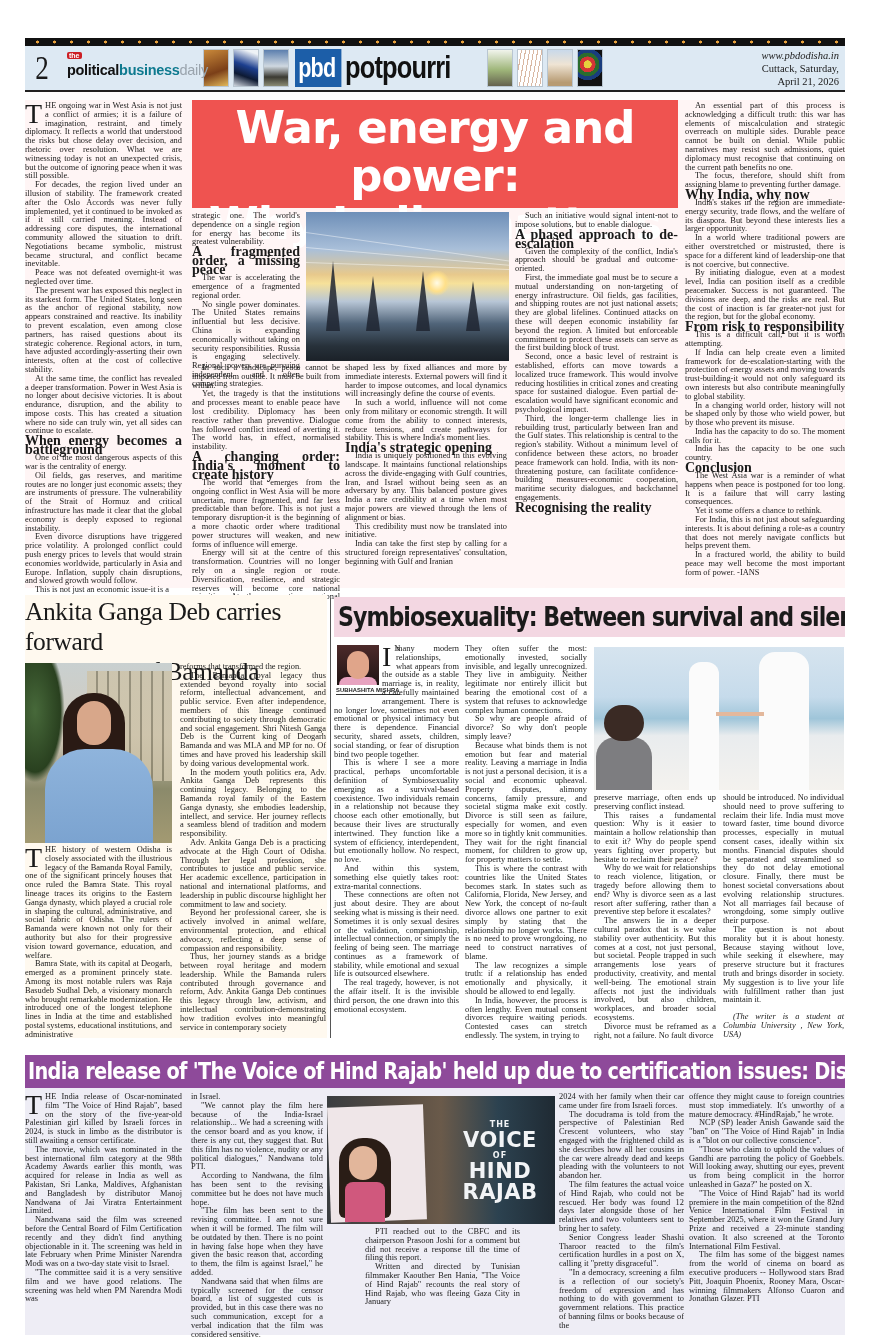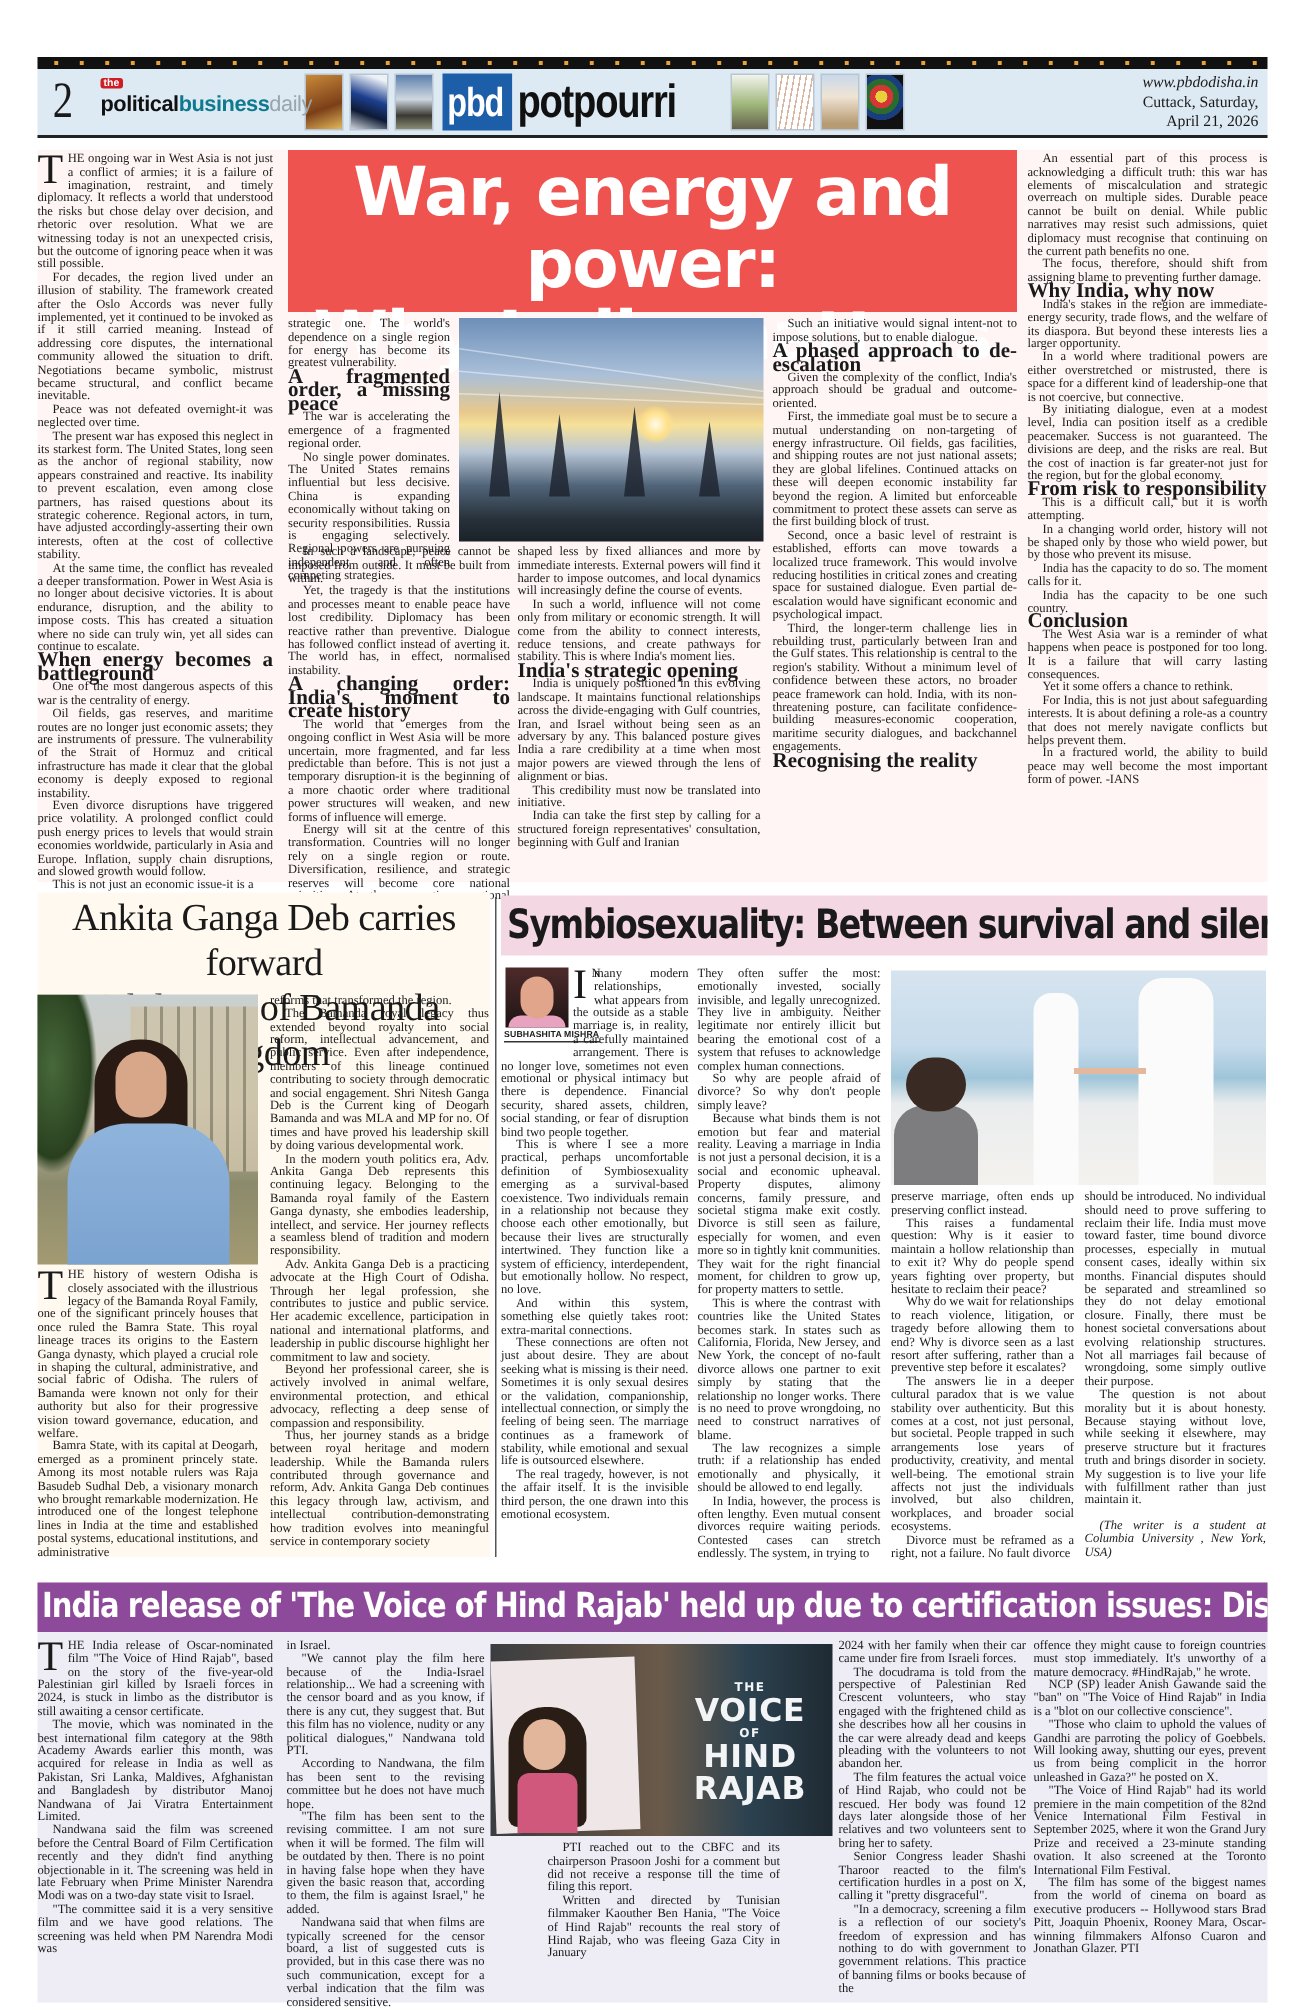--- a/index.html
+++ b/index.html
@@ -43,21 +43,21 @@
   .war-headline { position: absolute; left: 167px; top: 0; width: 486px; height: 108px; background: #ef5350; color: #fff;
     font-family: "DejaVu Sans", sans-serif; font-weight: 700; font-size: 45px; line-height: 48px; text-align: center; padding-top: 4px; letter-spacing: -1px; }
   .war-photo { position: absolute; left: 281px; top: 112px; width: 203px; height: 149px; overflow: hidden;
     background: linear-gradient(180deg,#6e8fb8 0%,#a9bfd9 25%,#e8c98c 42%,#f6e19a 48%,#b8c6d6 60%,#506479 75%,#27313a 90%,#1b2128 100%); }
   .war-photo .sun { position: absolute; left: 118px; top: 58px; width: 26px; height: 26px; border-radius: 50%; background: radial-gradient(circle,#fffbe6,#ffe08a 45%,rgba(255,220,120,0) 70%); }
   .tower { position: absolute; bottom: 30px; width: 0; height: 0; border-left: 7px solid transparent; border-right: 7px solid transparent; border-bottom: 70px solid rgba(30,36,48,0.85); }
   .wire { position: absolute; left: 0; width: 210px; height: 1px; background: rgba(255,255,255,0.45); transform-origin: left; }
 
   
   .sec-ankita { position: absolute; left: 25px; top: 595px; width: 302px; height: 443px; background: #fff9ef; }
-  .ankita-headline { position: absolute; left: 0; top: 2px; width: 302px; text-align: center; font-family: "Liberation Serif", serif; font-size: 25.5px; line-height: 30px; letter-spacing: -0.4px; }
+  .ankita-headline { position: absolute; left: 0; top: 2px; width: 302px; text-align: left; font-family: "Liberation Serif", serif; font-size: 25.5px; line-height: 30px; letter-spacing: -0.4px; }
   .ankita-photo { position: absolute; left: 0; top: 68px; width: 147px; height: 180px; overflow: hidden;
     background: linear-gradient(180deg,#c9d0d0 0%,#d3cbbd 40%,#8b8a6b 70%,#a39a72 100%); }
   .ankita-photo .bldg { position: absolute; left: 62px; top: 8px; width: 85px; height: 110px; background: repeating-linear-gradient(90deg,#cdc3a9 0 9px,#8d866f 9px 11px); opacity: 0.85; }
   .ankita-photo .tree { position: absolute; left: -10px; top: 0; width: 50px; height: 120px; background: radial-gradient(ellipse at 40% 40%,#47693a,#29401f 60%,transparent 70%); }
   .ankita-photo .hair { position: absolute; left: 38px; top: 30px; width: 62px; height: 110px; border-radius: 30px 30px 10px 10px; background: #2a1a14; }
   .ankita-photo .face { position: absolute; left: 52px; top: 38px; width: 34px; height: 44px; border-radius: 17px 17px 16px 16px; background: #d8a78a; }
   .ankita-photo .saree { position: absolute; left: 20px; top: 86px; width: 108px; height: 100px; border-radius: 40px 40px 0 0; background: linear-gradient(180deg,#8fb4dc,#7aa2cf); }
 
   
   .sec-symbio { position: absolute; left: 334px; top: 595px; width: 511px; height: 443px; }
@@ -183,20 +183,21 @@
 
   <div class="col" style="left:660px;top:2px;width:160px;">
     <p>An essential part of this process is acknowledging a difficult truth: this war has elements of miscalculation and strategic overreach on multiple sides. Durable peace cannot be built on denial. While public narratives may resist such admissions, quiet diplomacy must recognise that continuing on the current path benefits no one.</p>
     <p>The focus, therefore, should shift from assigning blame to preventing further damage.</p>
     <h4>Why India, why now</h4>
     <p>India's stakes in the region are immediate-energy security, trade flows, and the welfare of its diaspora. But beyond these interests lies a larger opportunity.</p>
     <p>In a world where traditional powers are either overstretched or mistrusted, there is space for a different kind of leadership-one that is not coercive, but connective.</p>
     <p>By initiating dialogue, even at a modest level, India can position itself as a credible peacemaker. Success is not guaranteed. The divisions are deep, and the risks are real. But the cost of inaction is far greater-not just for the region, but for the global economy.</p>
     <h4>From risk to responsibility</h4>
     <p>This is a difficult call, but it is worth attempting.</p>
+    <p>If India can help create even a limited framework for de-escalation-starting with the protection of energy assets and moving towards trust-building-it would not only safeguard its own interests but also contribute meaningfully to global stability.</p>
     <p>In a changing world order, history will not be shaped only by those who wield power, but by those who prevent its misuse.</p>
     <p>India has the capacity to do so. The moment calls for it.</p>
     <p>India has the capacity to be one such country.</p>
     <h4>Conclusion</h4>
     <p>The West Asia war is a reminder of what happens when peace is postponed for too long. It is a failure that will carry lasting consequences.</p>
     <p>Yet it some offers a chance to rethink.</p>
     <p>For India, this is not just about safeguarding interests. It is about defining a role-as a country that does not merely navigate conflicts but helps prevent them.</p>
     <p>In a fractured world, the ability to build peace may well become the most important form of power. -IANS</p>
   </div>
 </section>

